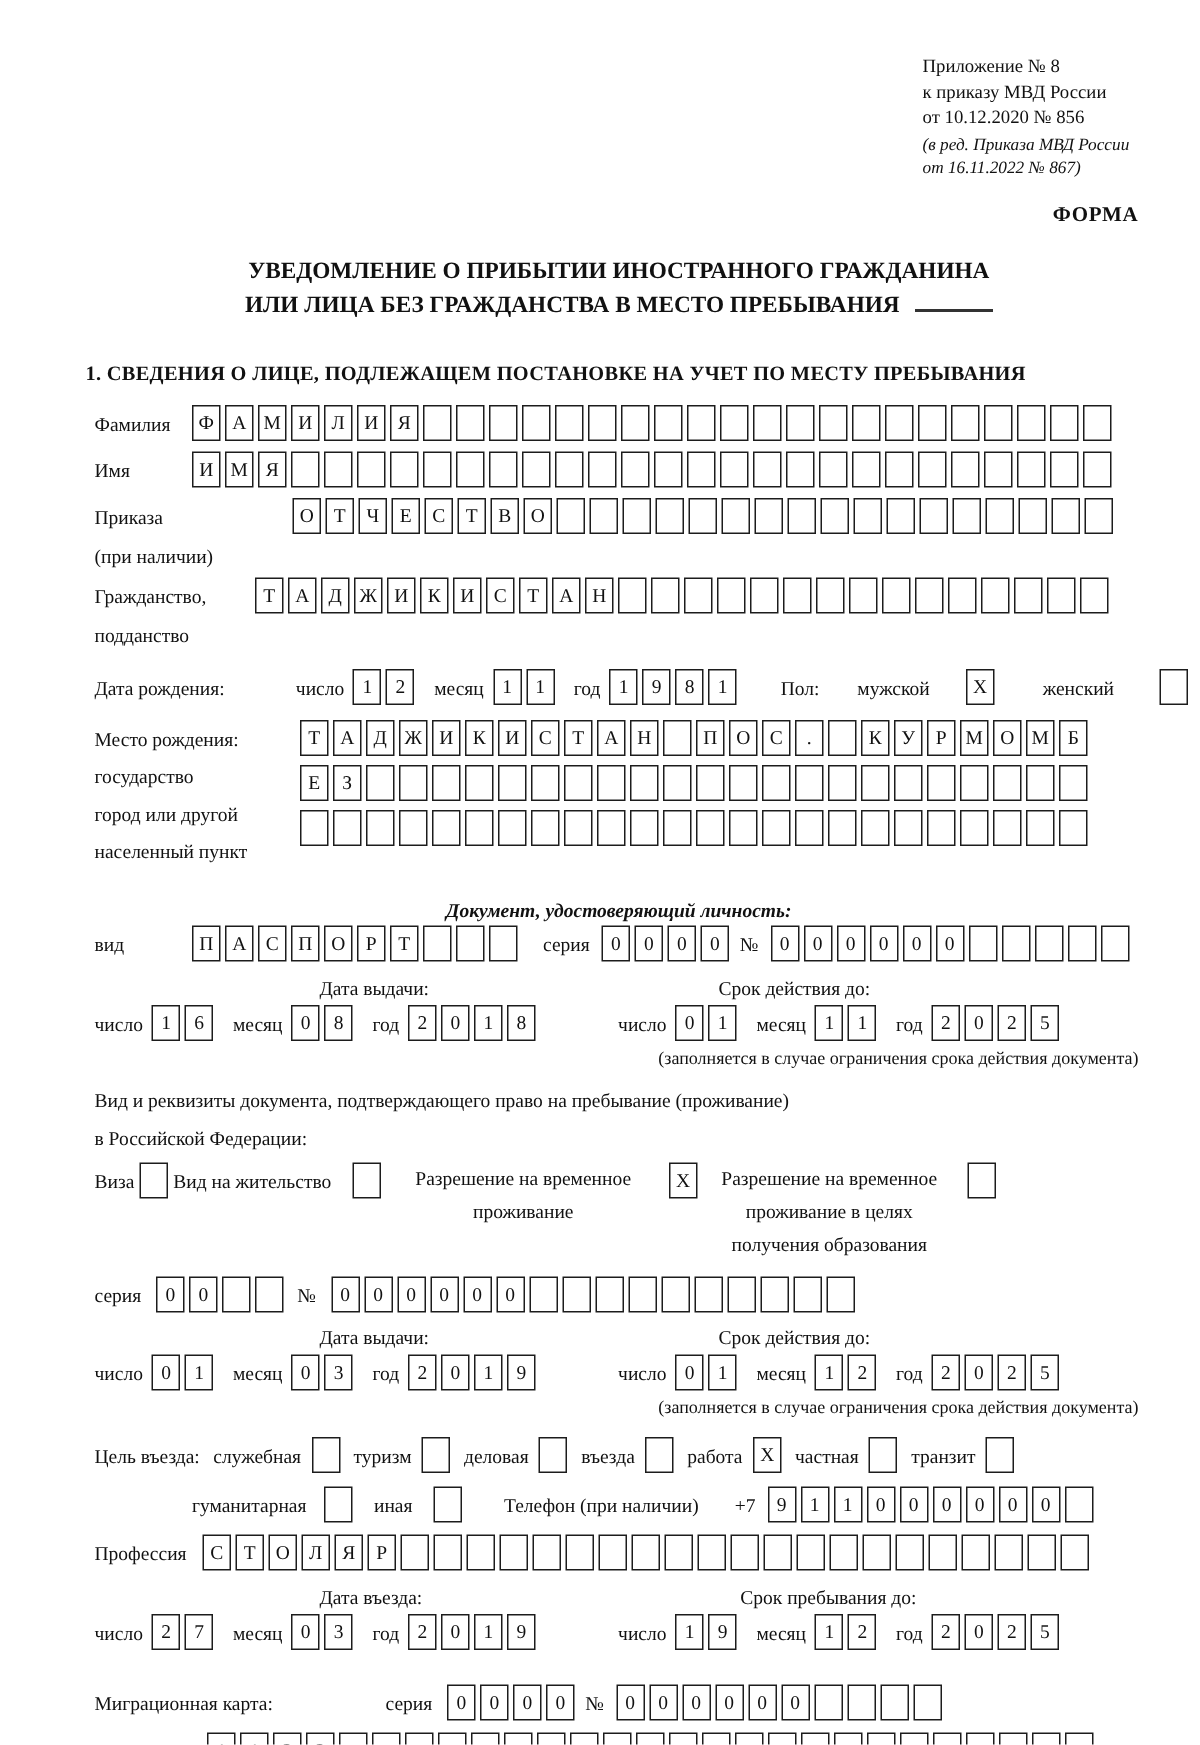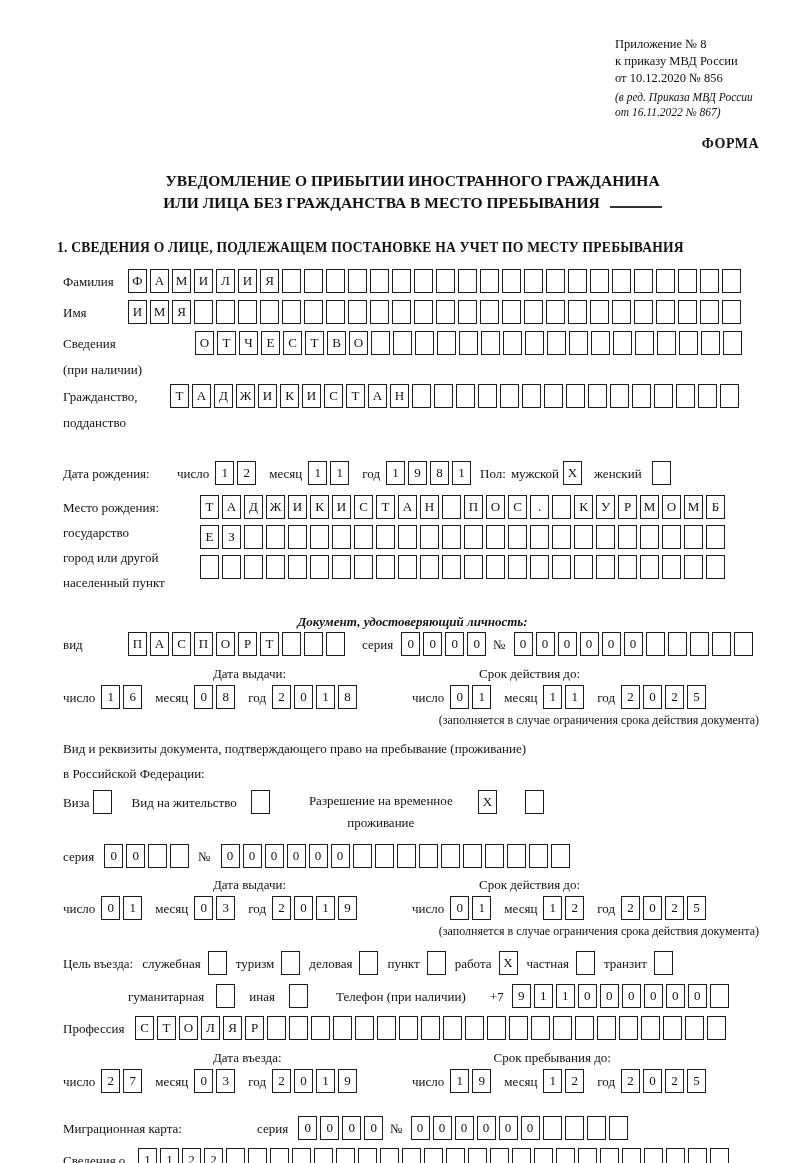--- a/index.html
+++ b/index.html
@@ -31,21 +31,21 @@
   .dh1{margin-left:150px;} .dh2{margin-left:193px;}
   .drow{display:flex;margin-top:3px;}
   .dategroup{white-space:nowrap;}
   .dg-right{margin-left:42px;}
   .fnote{font-size:12px;text-align:right;padding-right:33px;margin-top:3px;}
 
   .intro{font-size:13px;line-height:25px;margin-top:8px;}
   .opts{display:flex;align-items:flex-start;margin-top:4px;}
   .opt{display:flex;align-items:flex-start;}
   .opt-lbl{font-size:13px;line-height:25px;}
-  .opt-lbl-multi{font-size:13px;line-height:22px;text-align:center;} .gap3{margin-left:20px;font-family:Liberation Serif, serif;}
+  .opt-lbl-multi{font-size:13px;line-height:22px;text-align:center;} .gap3{margin-left:4px;font-family:Liberation Serif, serif;}
   .mrow{display:flex;align-items:flex-start;margin-top:22px;}
   .purp{display:flex;align-items:flex-start;margin-top:12px;font-size:13px;}
   .purp .cbox{margin-left:7px;}
   .purp .plbl{line-height:25px;margin-left:9px;}
   .blk-label{font-size:13px;line-height:26px;}
 </style>
 </head>
 <body>
 
 <div class="page">
@@ -72,30 +72,30 @@
     <span class="lbl w65">Фамилия</span>
     <span class="cells"><span class="cell">Ф</span><span class="cell">А</span><span class="cell">М</span><span class="cell">И</span><span class="cell">Л</span><span class="cell">И</span><span class="cell">Я</span><span class="cell"></span><span class="cell"></span><span class="cell"></span><span class="cell"></span><span class="cell"></span><span class="cell"></span><span class="cell"></span><span class="cell"></span><span class="cell"></span><span class="cell"></span><span class="cell"></span><span class="cell"></span><span class="cell"></span><span class="cell"></span><span class="cell"></span><span class="cell"></span><span class="cell"></span><span class="cell"></span><span class="cell"></span><span class="cell"></span><span class="cell"></span></span>
   </div>
 
   <div class="frow">
     <span class="lbl w65">Имя</span>
     <span class="cells"><span class="cell">И</span><span class="cell">М</span><span class="cell">Я</span><span class="cell"></span><span class="cell"></span><span class="cell"></span><span class="cell"></span><span class="cell"></span><span class="cell"></span><span class="cell"></span><span class="cell"></span><span class="cell"></span><span class="cell"></span><span class="cell"></span><span class="cell"></span><span class="cell"></span><span class="cell"></span><span class="cell"></span><span class="cell"></span><span class="cell"></span><span class="cell"></span><span class="cell"></span><span class="cell"></span><span class="cell"></span><span class="cell"></span><span class="cell"></span><span class="cell"></span><span class="cell"></span></span>
   </div>
 
   <div class="frow">
-    <span class="lbl w132"><span>Сведения</span><span class="sub">(при наличии)</span></span>
+    <span class="lbl w132"><span>Приказа</span><span class="sub">(при наличии)</span></span>
     <span class="cells"><span class="cell">О</span><span class="cell">Т</span><span class="cell">Ч</span><span class="cell">Е</span><span class="cell">С</span><span class="cell">Т</span><span class="cell">В</span><span class="cell">О</span><span class="cell"></span><span class="cell"></span><span class="cell"></span><span class="cell"></span><span class="cell"></span><span class="cell"></span><span class="cell"></span><span class="cell"></span><span class="cell"></span><span class="cell"></span><span class="cell"></span><span class="cell"></span><span class="cell"></span><span class="cell"></span><span class="cell"></span><span class="cell"></span><span class="cell"></span></span>
   </div>
 
   <div class="frow" style="margin-top:2px;">
     <span class="lbl w107"><span>Гражданство,</span><span class="sub">подданство</span></span>
     <span class="cells"><span class="cell">Т</span><span class="cell">А</span><span class="cell">Д</span><span class="cell">Ж</span><span class="cell">И</span><span class="cell">К</span><span class="cell">И</span><span class="cell">С</span><span class="cell">Т</span><span class="cell">А</span><span class="cell">Н</span><span class="cell"></span><span class="cell"></span><span class="cell"></span><span class="cell"></span><span class="cell"></span><span class="cell"></span><span class="cell"></span><span class="cell"></span><span class="cell"></span><span class="cell"></span><span class="cell"></span><span class="cell"></span><span class="cell"></span><span class="cell"></span><span class="cell"></span></span>
   </div>
 
-  <div class="frow" style="margin-top:26px;">
+  <div class="frow" style="margin-top:10px;justify-content:space-between;">
     <span class="lbl" style="width:102px;">Дата рождения:</span>
     <span class="dategroup" style="margin-left:2px;"><span class="dlbl">число</span><span class="cell dcell">1</span><span class="cell dcell">2</span><span class="dlbl">месяц</span><span class="cell dcell">1</span><span class="cell dcell">1</span><span class="dlbl">год</span><span class="cell dcell">1</span><span class="cell dcell">9</span><span class="cell dcell">8</span><span class="cell dcell">1</span></span>
     <span class="inline-lbl" style="margin-left:6px;">Пол:</span>
     <span class="inline-lbl" style="margin-left:5px;">мужской</span>
     <span class="cbox" style="margin-left:4px;">X</span>
     <span class="inline-lbl" style="margin-left:12px;">женский</span>
     <span class="cbox" style="margin-left:10px;"></span>
   </div>
 
   <div class="frow" style="margin-top:8px;">
@@ -140,20 +140,21 @@
     </div>
     <div class="opt gap3">
       <span class="opt-lbl">Вид на жительство</span>
       <span class="cbox" style="margin-left:14px;"></span>
     </div>
     <div class="opt gap3">
       <span class="opt-lbl-multi" style="width:182px;">Разрешение на временное проживание</span>
       <span class="cbox" style="margin-left:6px;">X</span>
     </div>
     <div class="opt gap3">
+      <span class="opt-lbl-multi" style="width:168px;">Разрешение на временное проживание в целях получения образования</span>
       <span class="cbox" style="margin-left:8px;"></span>
     </div>
   </div>
 
   <div class="frow" style="margin-top:10px;">
     <span class="inline-lbl" style="margin-right:10px;">серия</span>
     <span class="cells"><span class="cell">0</span><span class="cell">0</span><span class="cell"></span><span class="cell"></span></span>
     <span class="inline-lbl" style="margin:0 10px 0 6px;">№</span>
     <span class="cells"><span class="cell">0</span><span class="cell">0</span><span class="cell">0</span><span class="cell">0</span><span class="cell">0</span><span class="cell">0</span><span class="cell"></span><span class="cell"></span><span class="cell"></span><span class="cell"></span><span class="cell"></span><span class="cell"></span><span class="cell"></span><span class="cell"></span><span class="cell"></span><span class="cell"></span></span>
   </div>
@@ -168,21 +169,21 @@
   <div class="fnote">(заполняется в случае ограничения срока действия документа)</div>
 
   <div class="purp">
     <span class="plbl" style="margin-left:0;">Цель въезда:</span>
     <span class="plbl">служебная</span>
     <span class="cbox"></span>
     <span class="plbl">туризм</span>
     <span class="cbox"></span>
     <span class="plbl">деловая</span>
     <span class="cbox"></span>
-    <span class="plbl">пункт</span>
+    <span class="plbl">въезда</span>
     <span class="cbox"></span>
     <span class="plbl">работа</span>
     <span class="cbox">X</span>
     <span class="plbl">частная</span>
     <span class="cbox"></span>
     <span class="plbl">транзит</span>
     <span class="cbox"></span>
   </div>
   <div class="purp" style="margin-top:8px;margin-left:65px;">
     <span class="plbl" style="margin-left:0;">гуманитарная</span>

